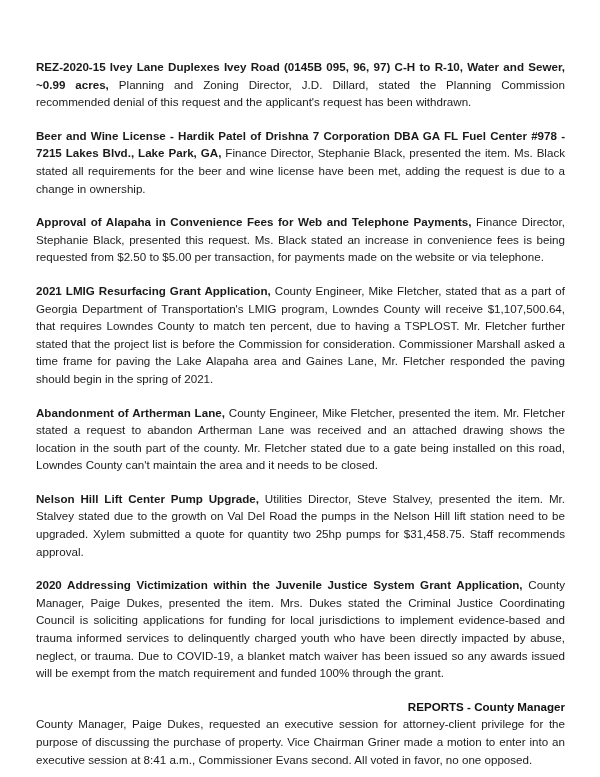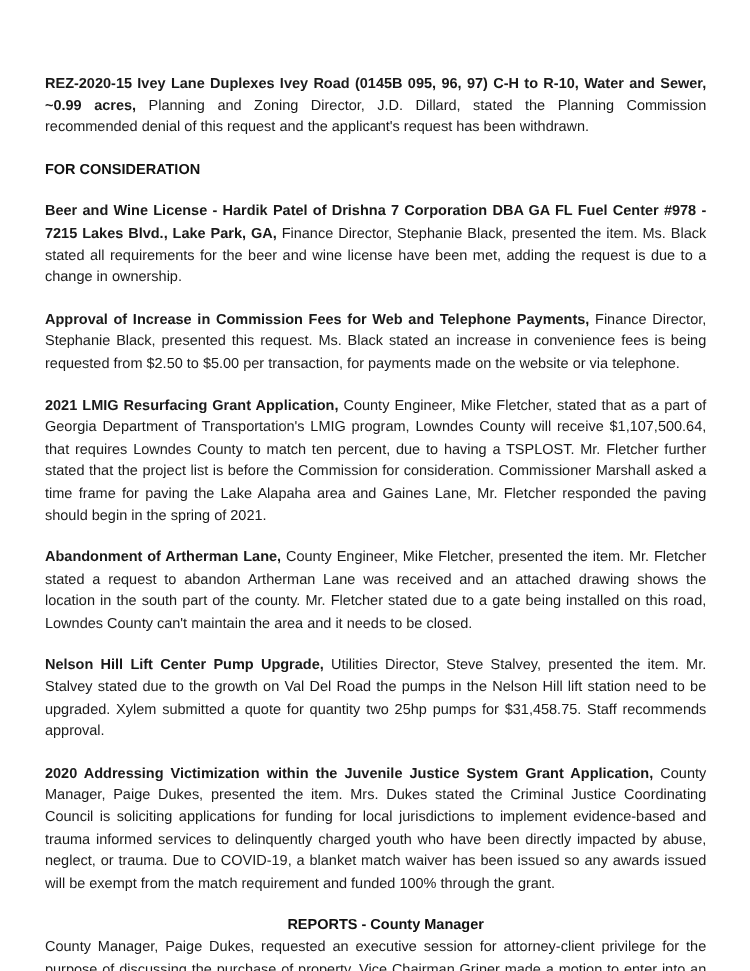--- a/index.html
+++ b/index.html
@@ -44,43 +44,42 @@
     line-height: 17.6px;
     font-weight: bold;
     text-align: left;
     color: #111111;
   }
   .report-head {
     margin: 0 0 0 16px;
     font-size: 11.6px;
     line-height: 17.6px;
     font-weight: bold;
-    text-align: center;
+    text-align: right;
     color: #111111;
   }
   .lead {
     font-weight: bold;
   }
   .tight-top {
     margin-top: 0;
   }
 </style>
 </head>
 <body>
 
 <div class="page">
   <div class="doc-body">
 
     <p class="para"><span class="lead">REZ-2020-15 Ivey Lane Duplexes Ivey Road (0145B 095, 96, 97) C-H to R-10, Water and Sewer, ~0.99 acres,</span><span> Planning and Zoning Director, J.D. Dillard, stated the Planning Commission recommended denial of this request and the applicant's request has been withdrawn.</span></p>
 
-    <div class="section-head">FOR CONSIDERATION</div>
 
     <p class="para"><span class="lead">Beer and Wine License - Hardik Patel of Drishna 7 Corporation DBA GA FL Fuel Center #978 - 7215 Lakes Blvd., Lake Park, GA,</span><span> Finance Director, Stephanie Black, presented the item.  Ms. Black stated all requirements for the beer and wine license have been met, adding the request is due to a change in ownership.</span></p>
 
-    <p class="para"><span class="lead">Approval of Increase in Commission Fees for Web and Telephone Payments,</span><span> Finance Director, Stephanie Black, presented this request.  Ms. Black stated an increase in convenience fees is being requested from $2.50 to $5.00 per transaction, for payments made on the website or via telephone.</span></p>
+    <p class="para"><span class="lead">Approval of Alapaha in Convenience Fees for Web and Telephone Payments,</span><span> Finance Director, Stephanie Black, presented this request.  Ms. Black stated an increase in convenience fees is being requested from $2.50 to $5.00 per transaction, for payments made on the website or via telephone.</span></p>
 
     <p class="para"><span class="lead">2021 LMIG Resurfacing Grant Application,</span><span> County Engineer, Mike Fletcher, stated that as a part of Georgia Department of Transportation's LMIG program, Lowndes County will receive $1,107,500.64, that requires Lowndes County to match ten percent, due to having a TSPLOST.  Mr. Fletcher further stated that the project list is before the Commission for consideration.  Commissioner Marshall asked a time frame for paving the Lake Alapaha area and Gaines Lane, Mr. Fletcher responded the paving should begin in the spring of 2021.</span></p>
 
     <p class="para"><span class="lead">Abandonment of Artherman Lane,</span><span> County Engineer, Mike Fletcher, presented the item.  Mr. Fletcher stated a request to abandon Artherman Lane was received and an attached drawing shows the location in the south part of the county.  Mr. Fletcher stated due to a gate being installed on this road, Lowndes County can't maintain the area and it needs to be closed.</span></p>
 
     <p class="para"><span class="lead">Nelson Hill Lift Center Pump Upgrade,</span><span> Utilities Director, Steve Stalvey, presented the item.  Mr. Stalvey stated due to the growth on Val Del Road the pumps in the Nelson Hill lift station need to be upgraded.  Xylem submitted a quote for quantity two 25hp pumps for $31,458.75.  Staff recommends approval.</span></p>
 
     <p class="para"><span class="lead">2020 Addressing Victimization within the Juvenile Justice System Grant Application,</span><span> County Manager, Paige Dukes, presented the item.  Mrs. Dukes stated the Criminal Justice Coordinating Council is soliciting applications for funding for local jurisdictions to implement evidence-based and trauma informed services to delinquently charged youth who have been directly impacted by abuse, neglect, or trauma.  Due to COVID-19, a blanket match waiver has been issued so any awards issued will be exempt from the match requirement and funded 100% through the grant.</span></p>
 
     <div class="report-head">REPORTS - County Manager</div>

